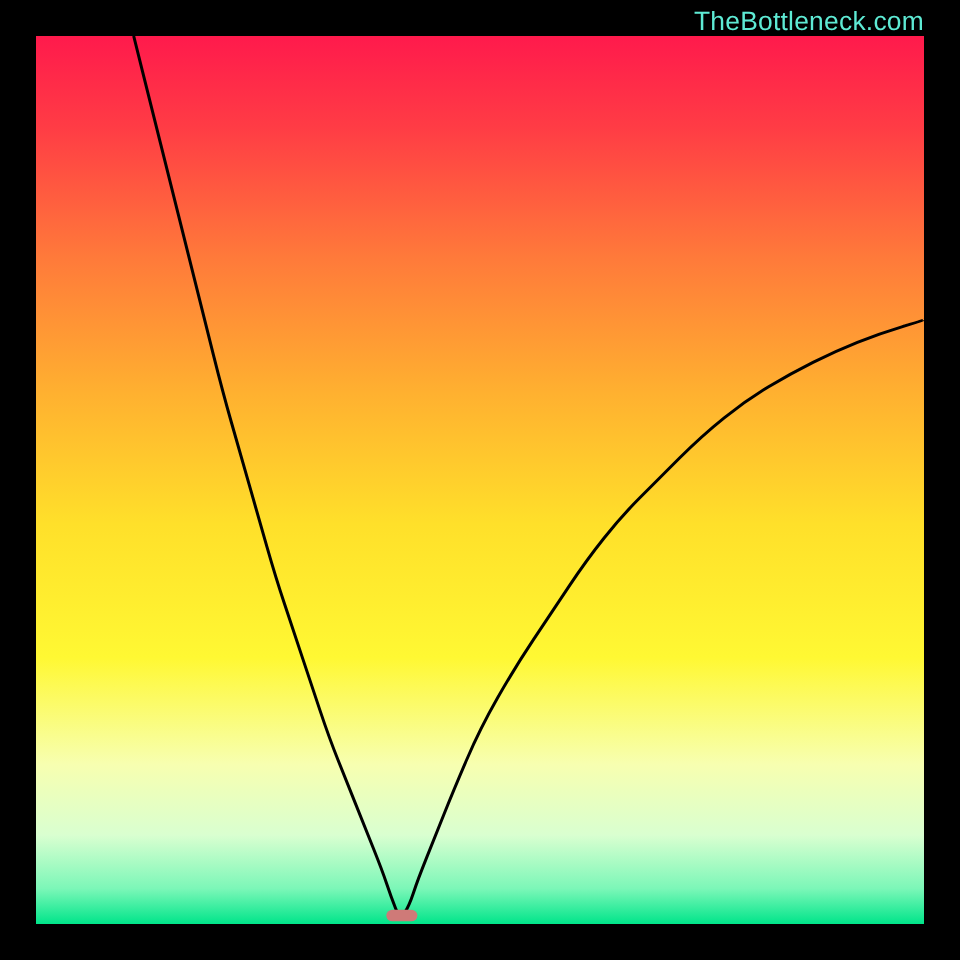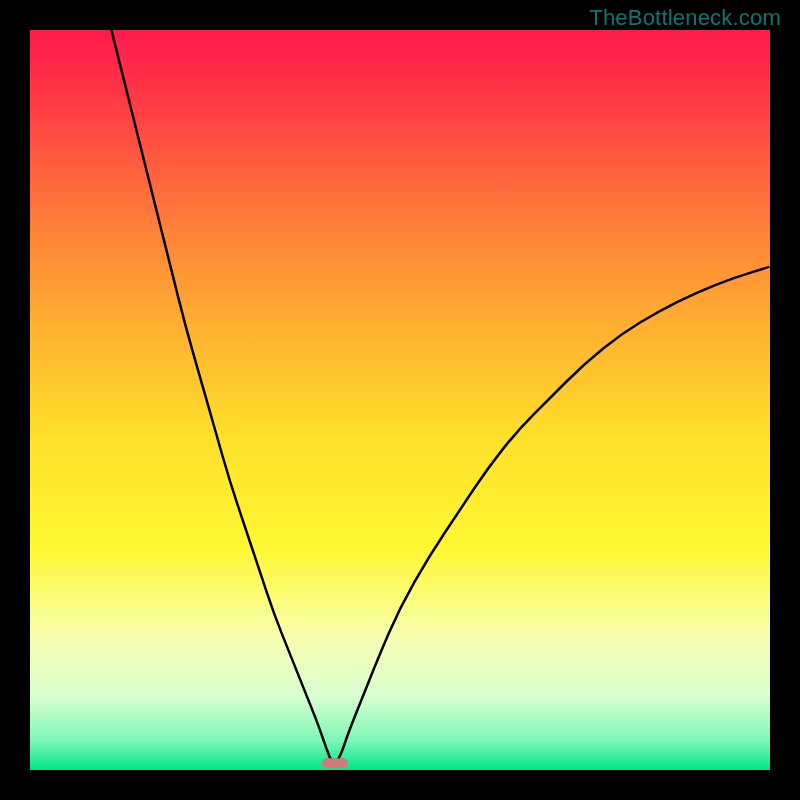--- a/index.html
+++ b/index.html
@@ -23,22 +23,22 @@
     position: absolute;
     top: 30px;
     left: 30px;
     width: 740px;
     height: 740px;
     overflow: hidden;
   }
   .watermark {
     position: absolute;
     top: 5px;
-    right: 19px;
-    color: #0f766e;
+    right: 30px;
+    color: #5eead4;
     font-size: 22px;
     font-weight: 500;
     letter-spacing: 0.2px;
     text-align: right;
   }
 </style>
 </head>
 <body>
 
 <div class="frame">

